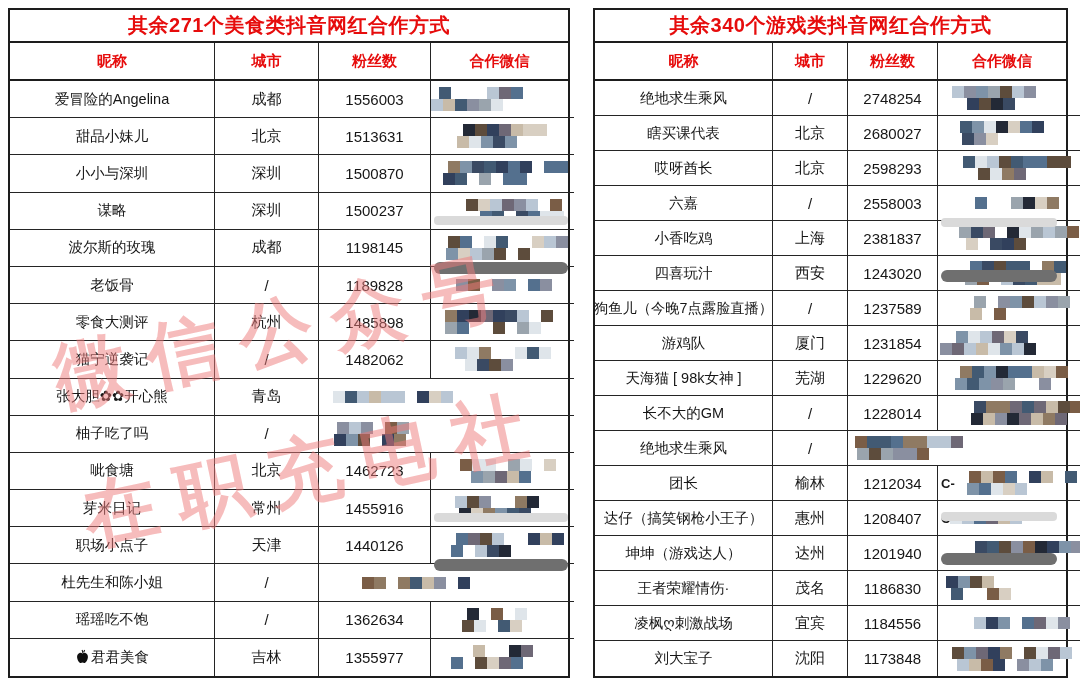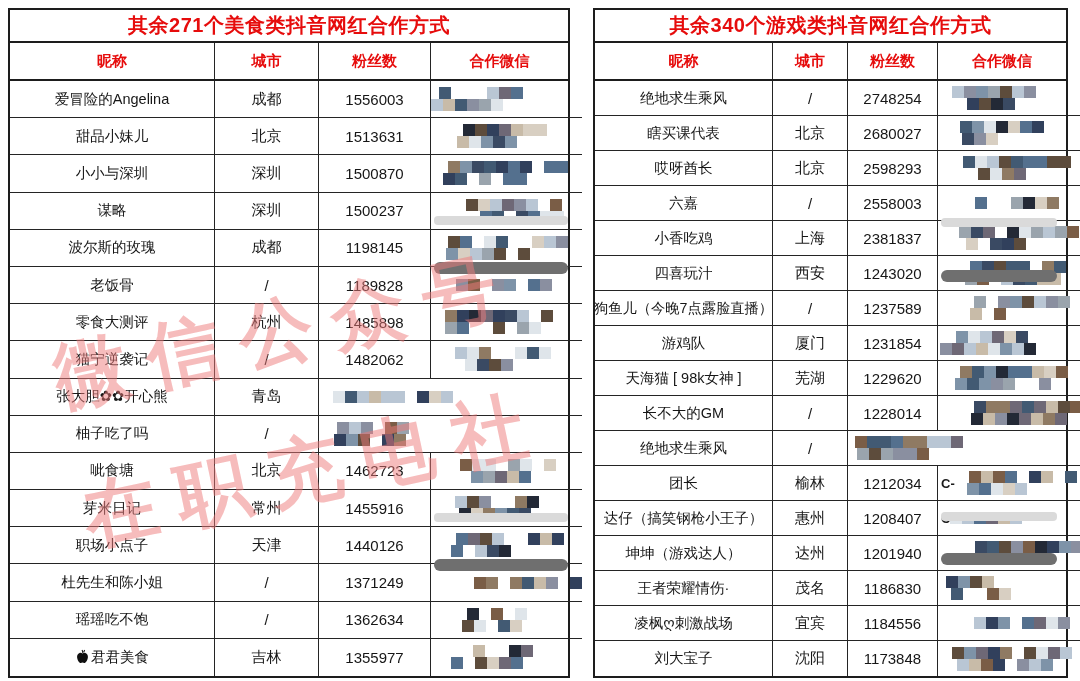--- a/index.html
+++ b/index.html
@@ -440,21 +440,20 @@
               <span class="px" style="background: rgb(35, 41, 54);"></span>
             </div>
           </div>
         </div>
       </div>
       <div class="trow">
         <div class="cell c1 name-cell">
           <span>杜先生和陈小姐</span>
         </div>
         <div class="cell c2">/</div>
-        <div class="cell c3">1371249</div>
         <div class="cell c4">
           <div class="mosaic">
             <div class="band" style="padding-left: 31px;">
               <span class="px" style="background: transparent;"></span>
               <span class="px" style="background: rgb(122, 93, 70);"></span>
               <span class="px" style="background: rgb(143, 122, 99);"></span>
               <span class="px" style="background: transparent;"></span>
               <span class="px" style="background: rgb(143, 122, 99);"></span>
               <span class="px" style="background: rgb(66, 90, 115);"></span>
               <span class="px" style="background: rgb(200, 187, 168);"></span>

